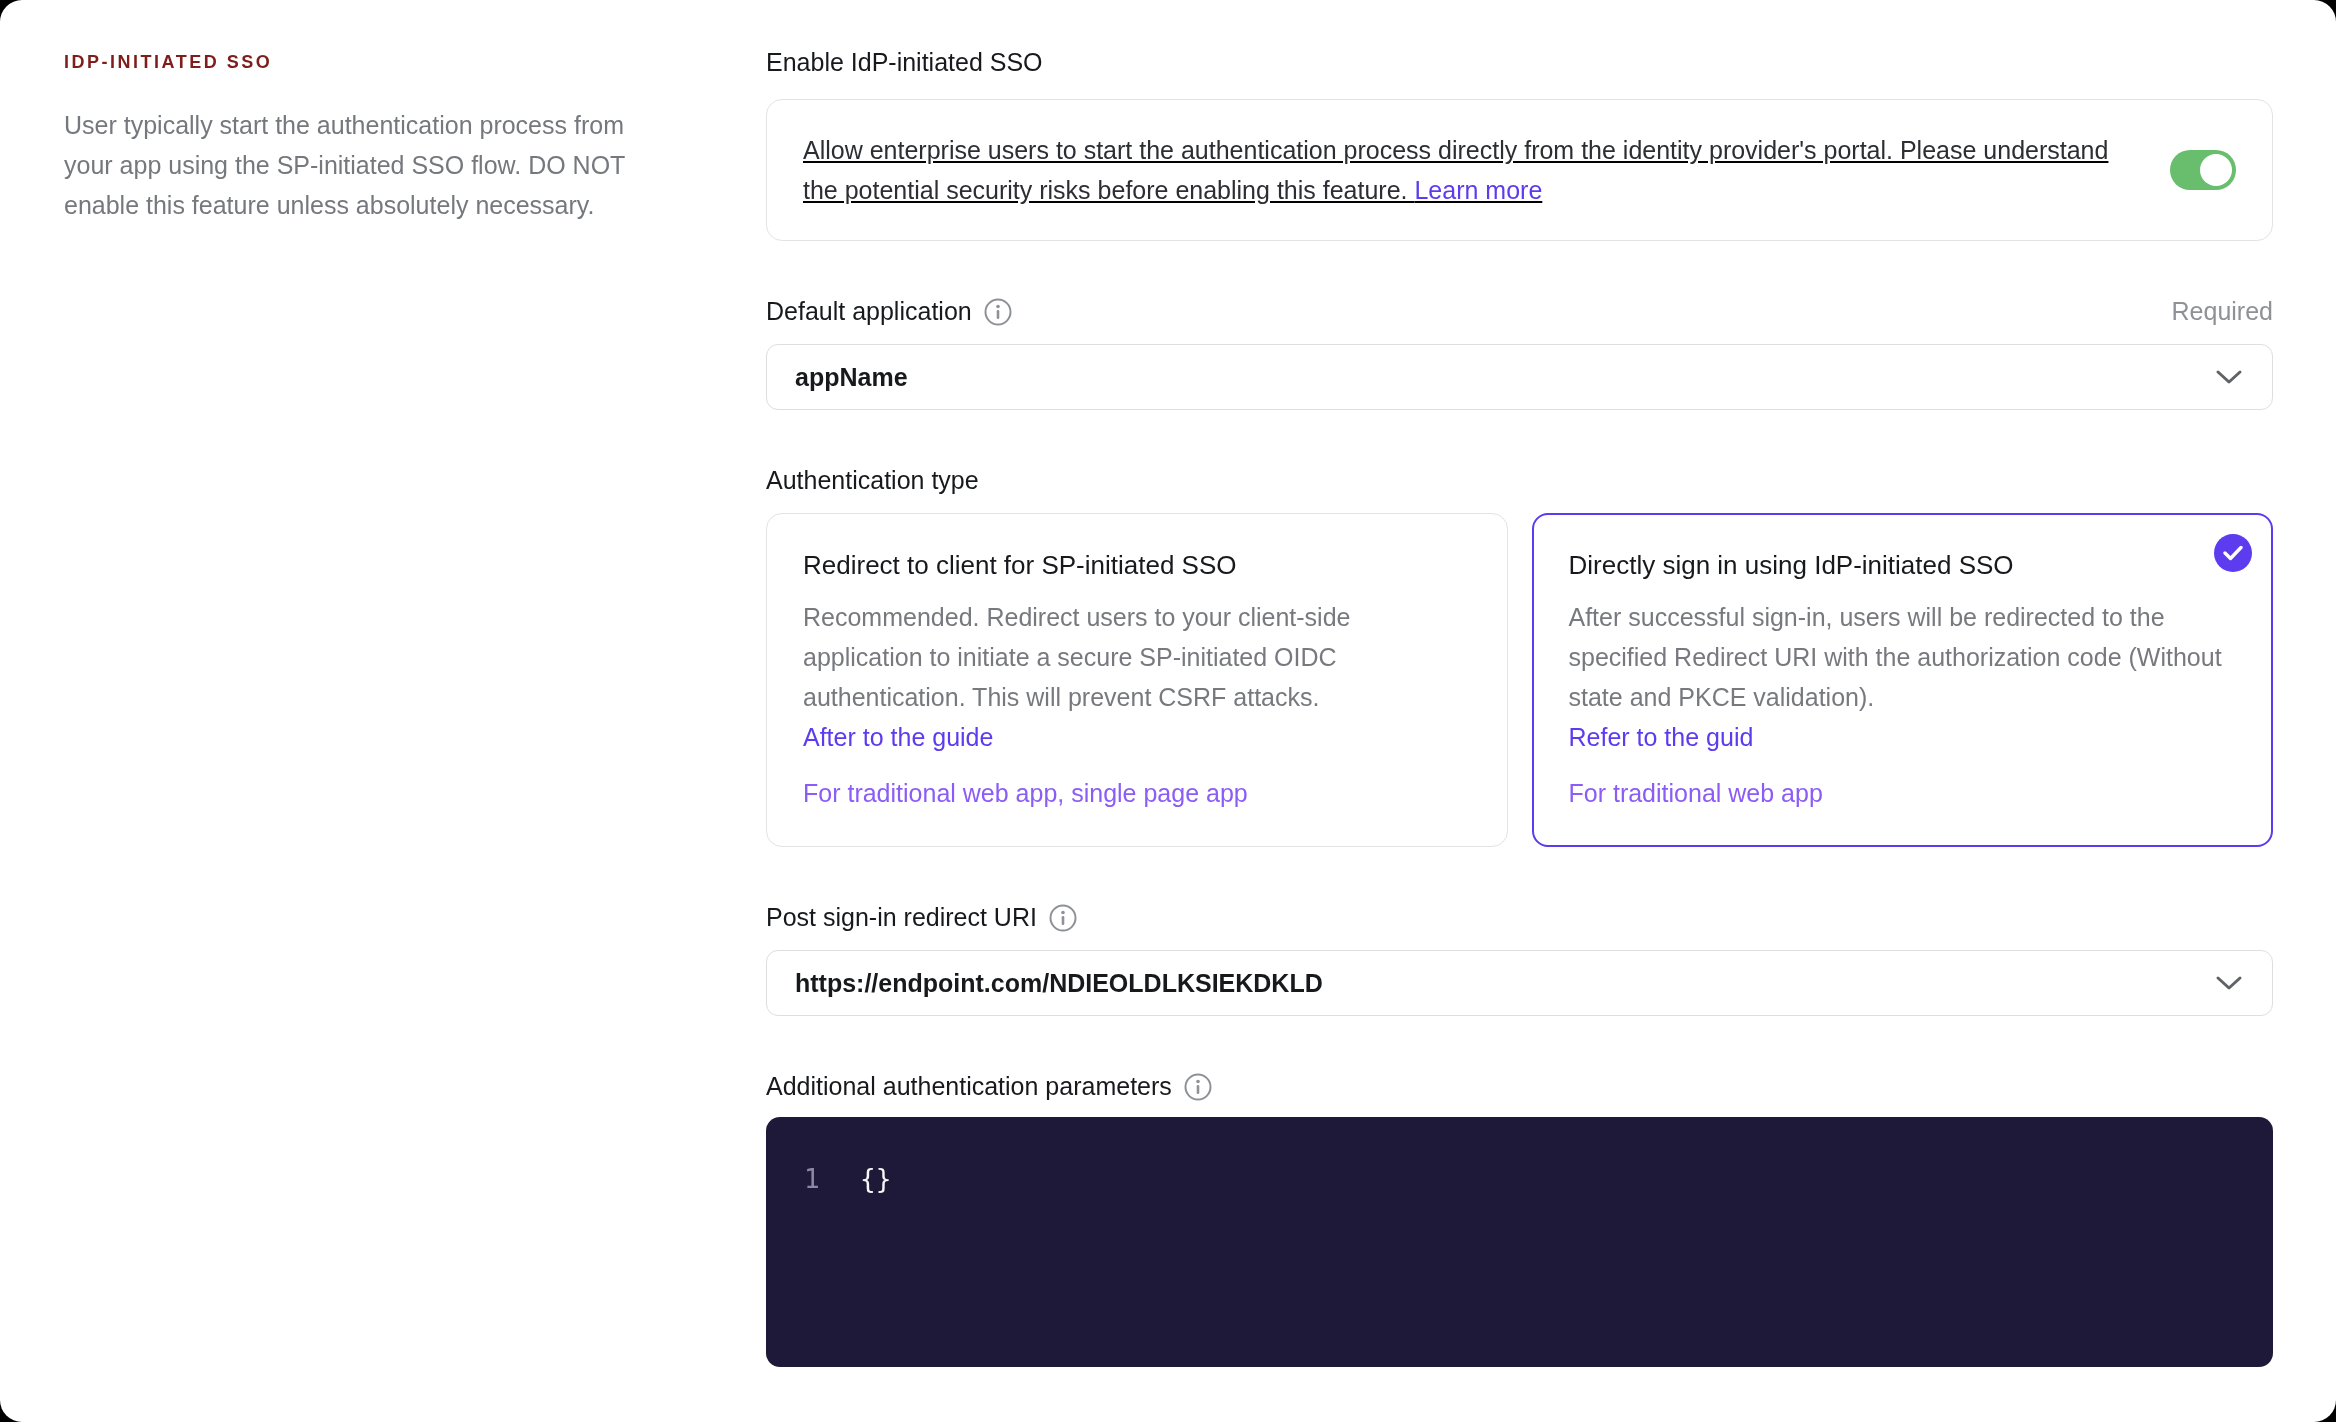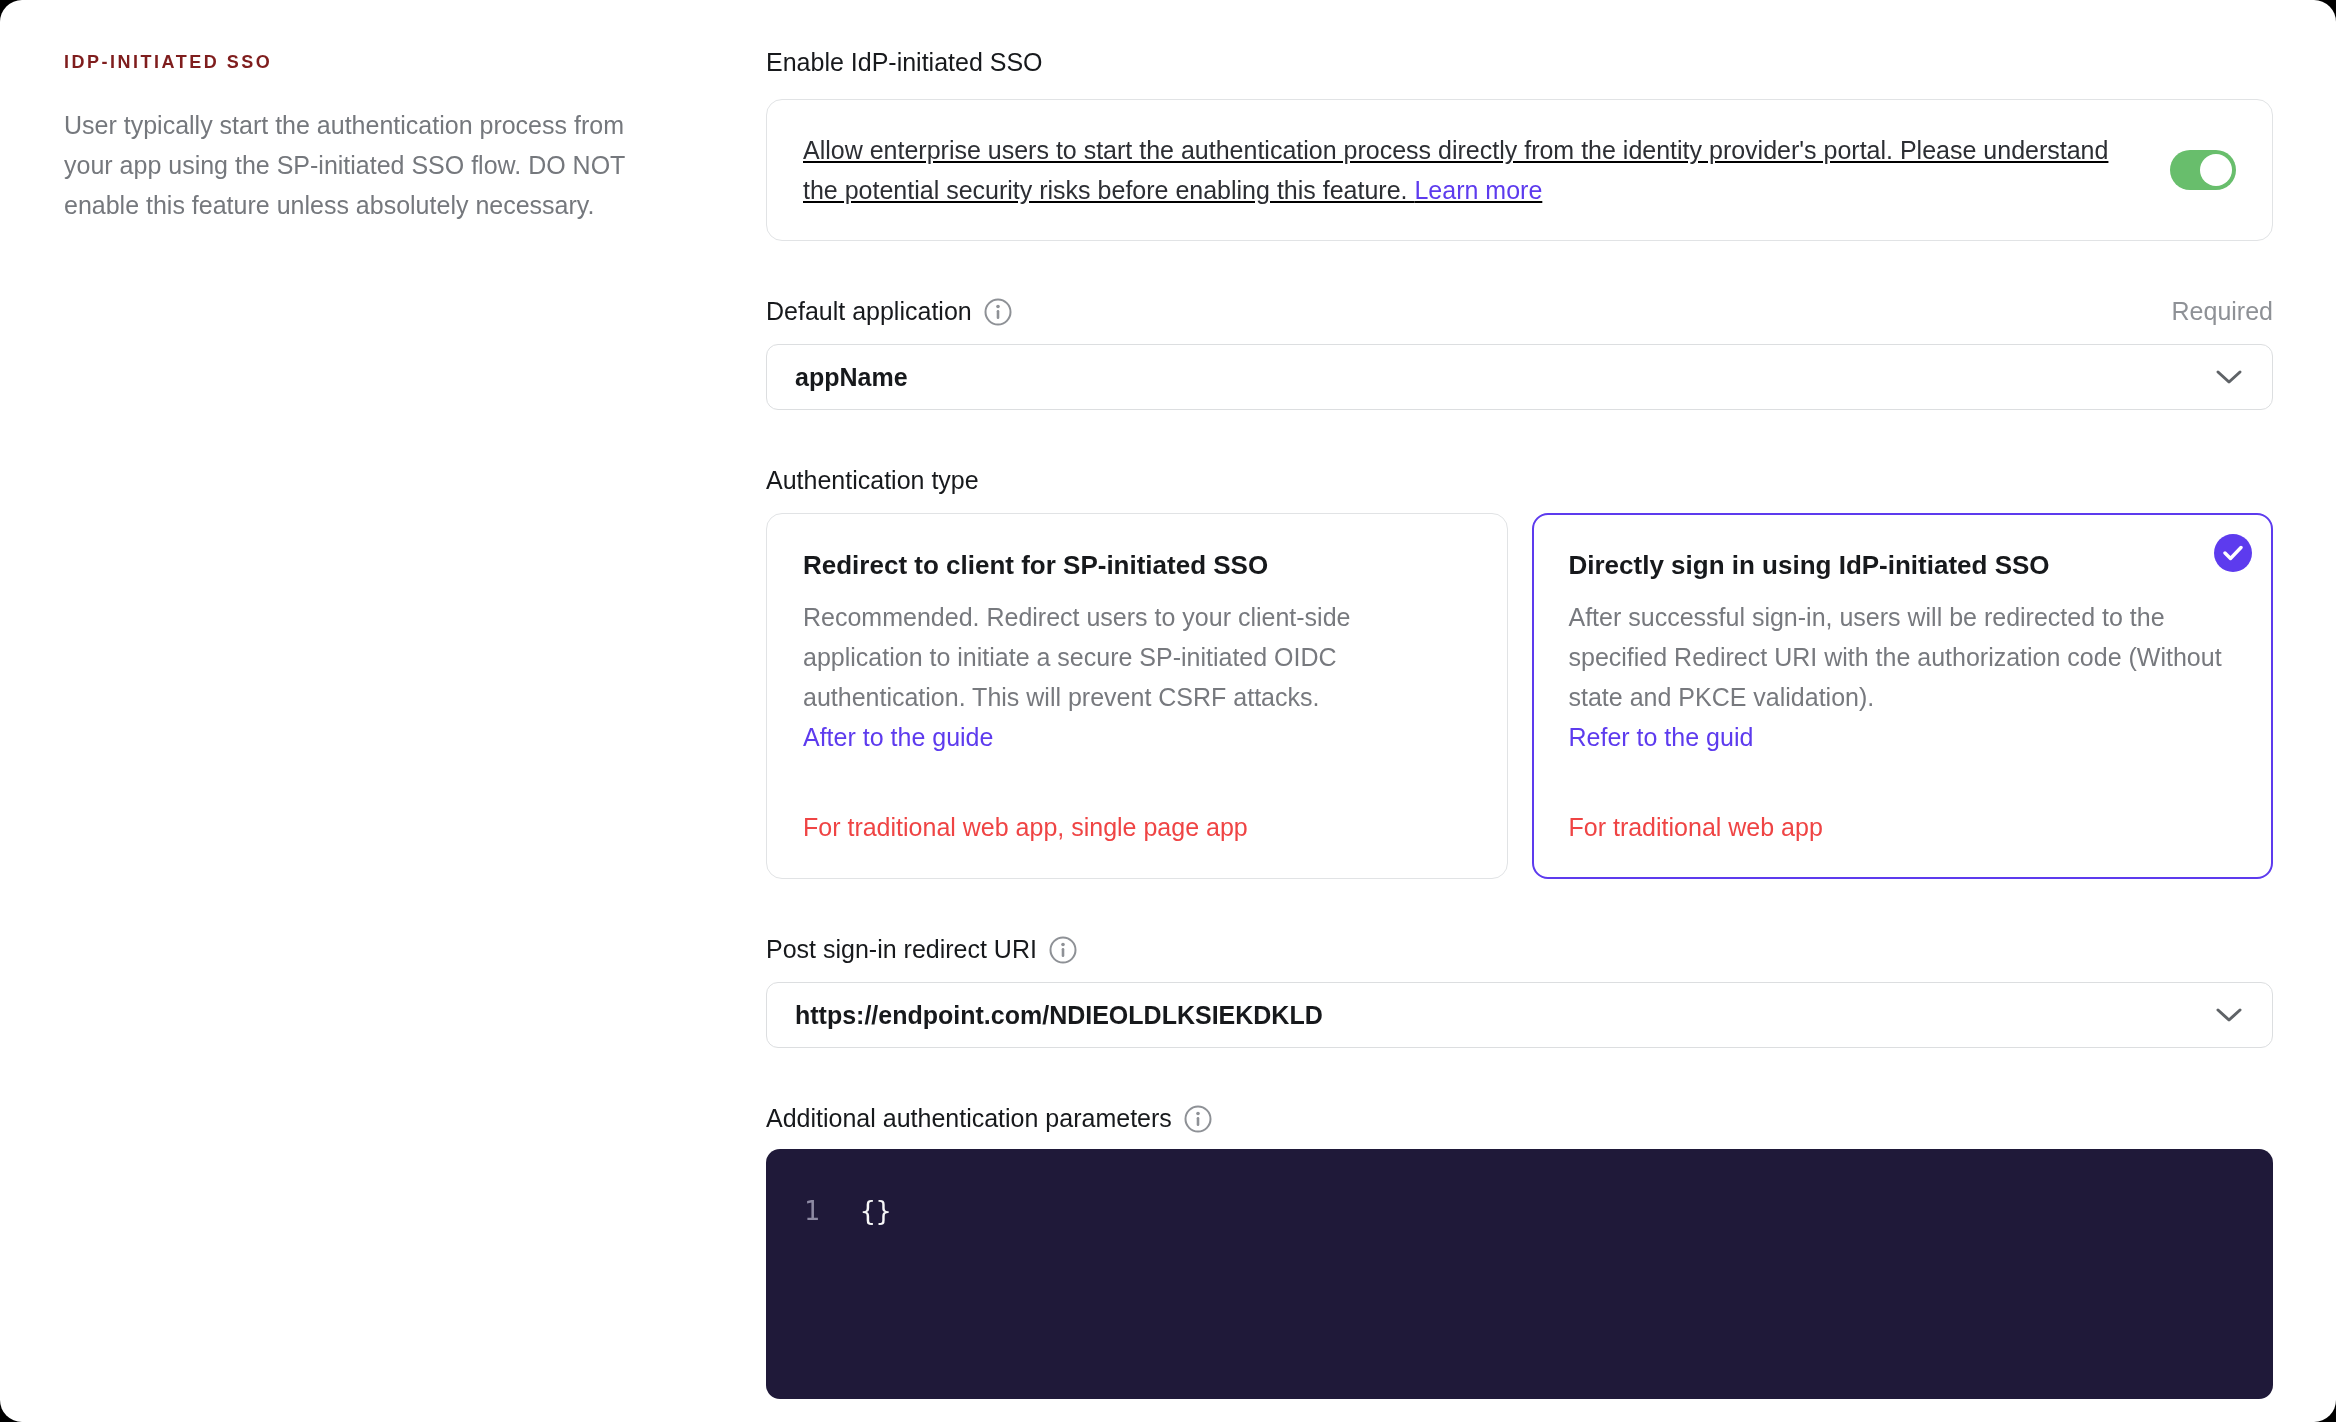--- a/index.html
+++ b/index.html
@@ -77,24 +77,24 @@
 
   
   .cards { margin-top:18px; display:flex; gap:24px; }
   .auth-card {
     width:742px; min-height:334px;
     border:1px solid #e1e3e5; border-radius:16px;
     padding:36px; position:relative; cursor:pointer;
     background:#fff;
   }
   .auth-card.selected { border:2px solid #5d3bee; padding:35px; }
-  .auth-card-title { color:#17191c; font-size:26px; font-weight:700; }
+  .auth-card-title { color:#17191c; font-size:26px; font-weight:400; }
   .auth-card-desc { margin-top:16px; color:#77797e; font-size:25px; line-height:40px; }
   .auth-card-link { font-size:25px; line-height:40px; }
-  .auth-card-footer { margin-top:56px; color:#ef4444; font-size:25px; }
+  .auth-card-footer { margin-top:22px; color:#8b5cf6; font-size:25px; }
   .check-badge {
     position:absolute; top:19px; right:19px;
     width:38px; height:38px; border-radius:50%;
     background:#5d3bee; display:flex; align-items:center; justify-content:center;
   }
 
   
   .editor {
     margin-top:16px; height:250px;
     background:#1f1939; border-radius:14px;

